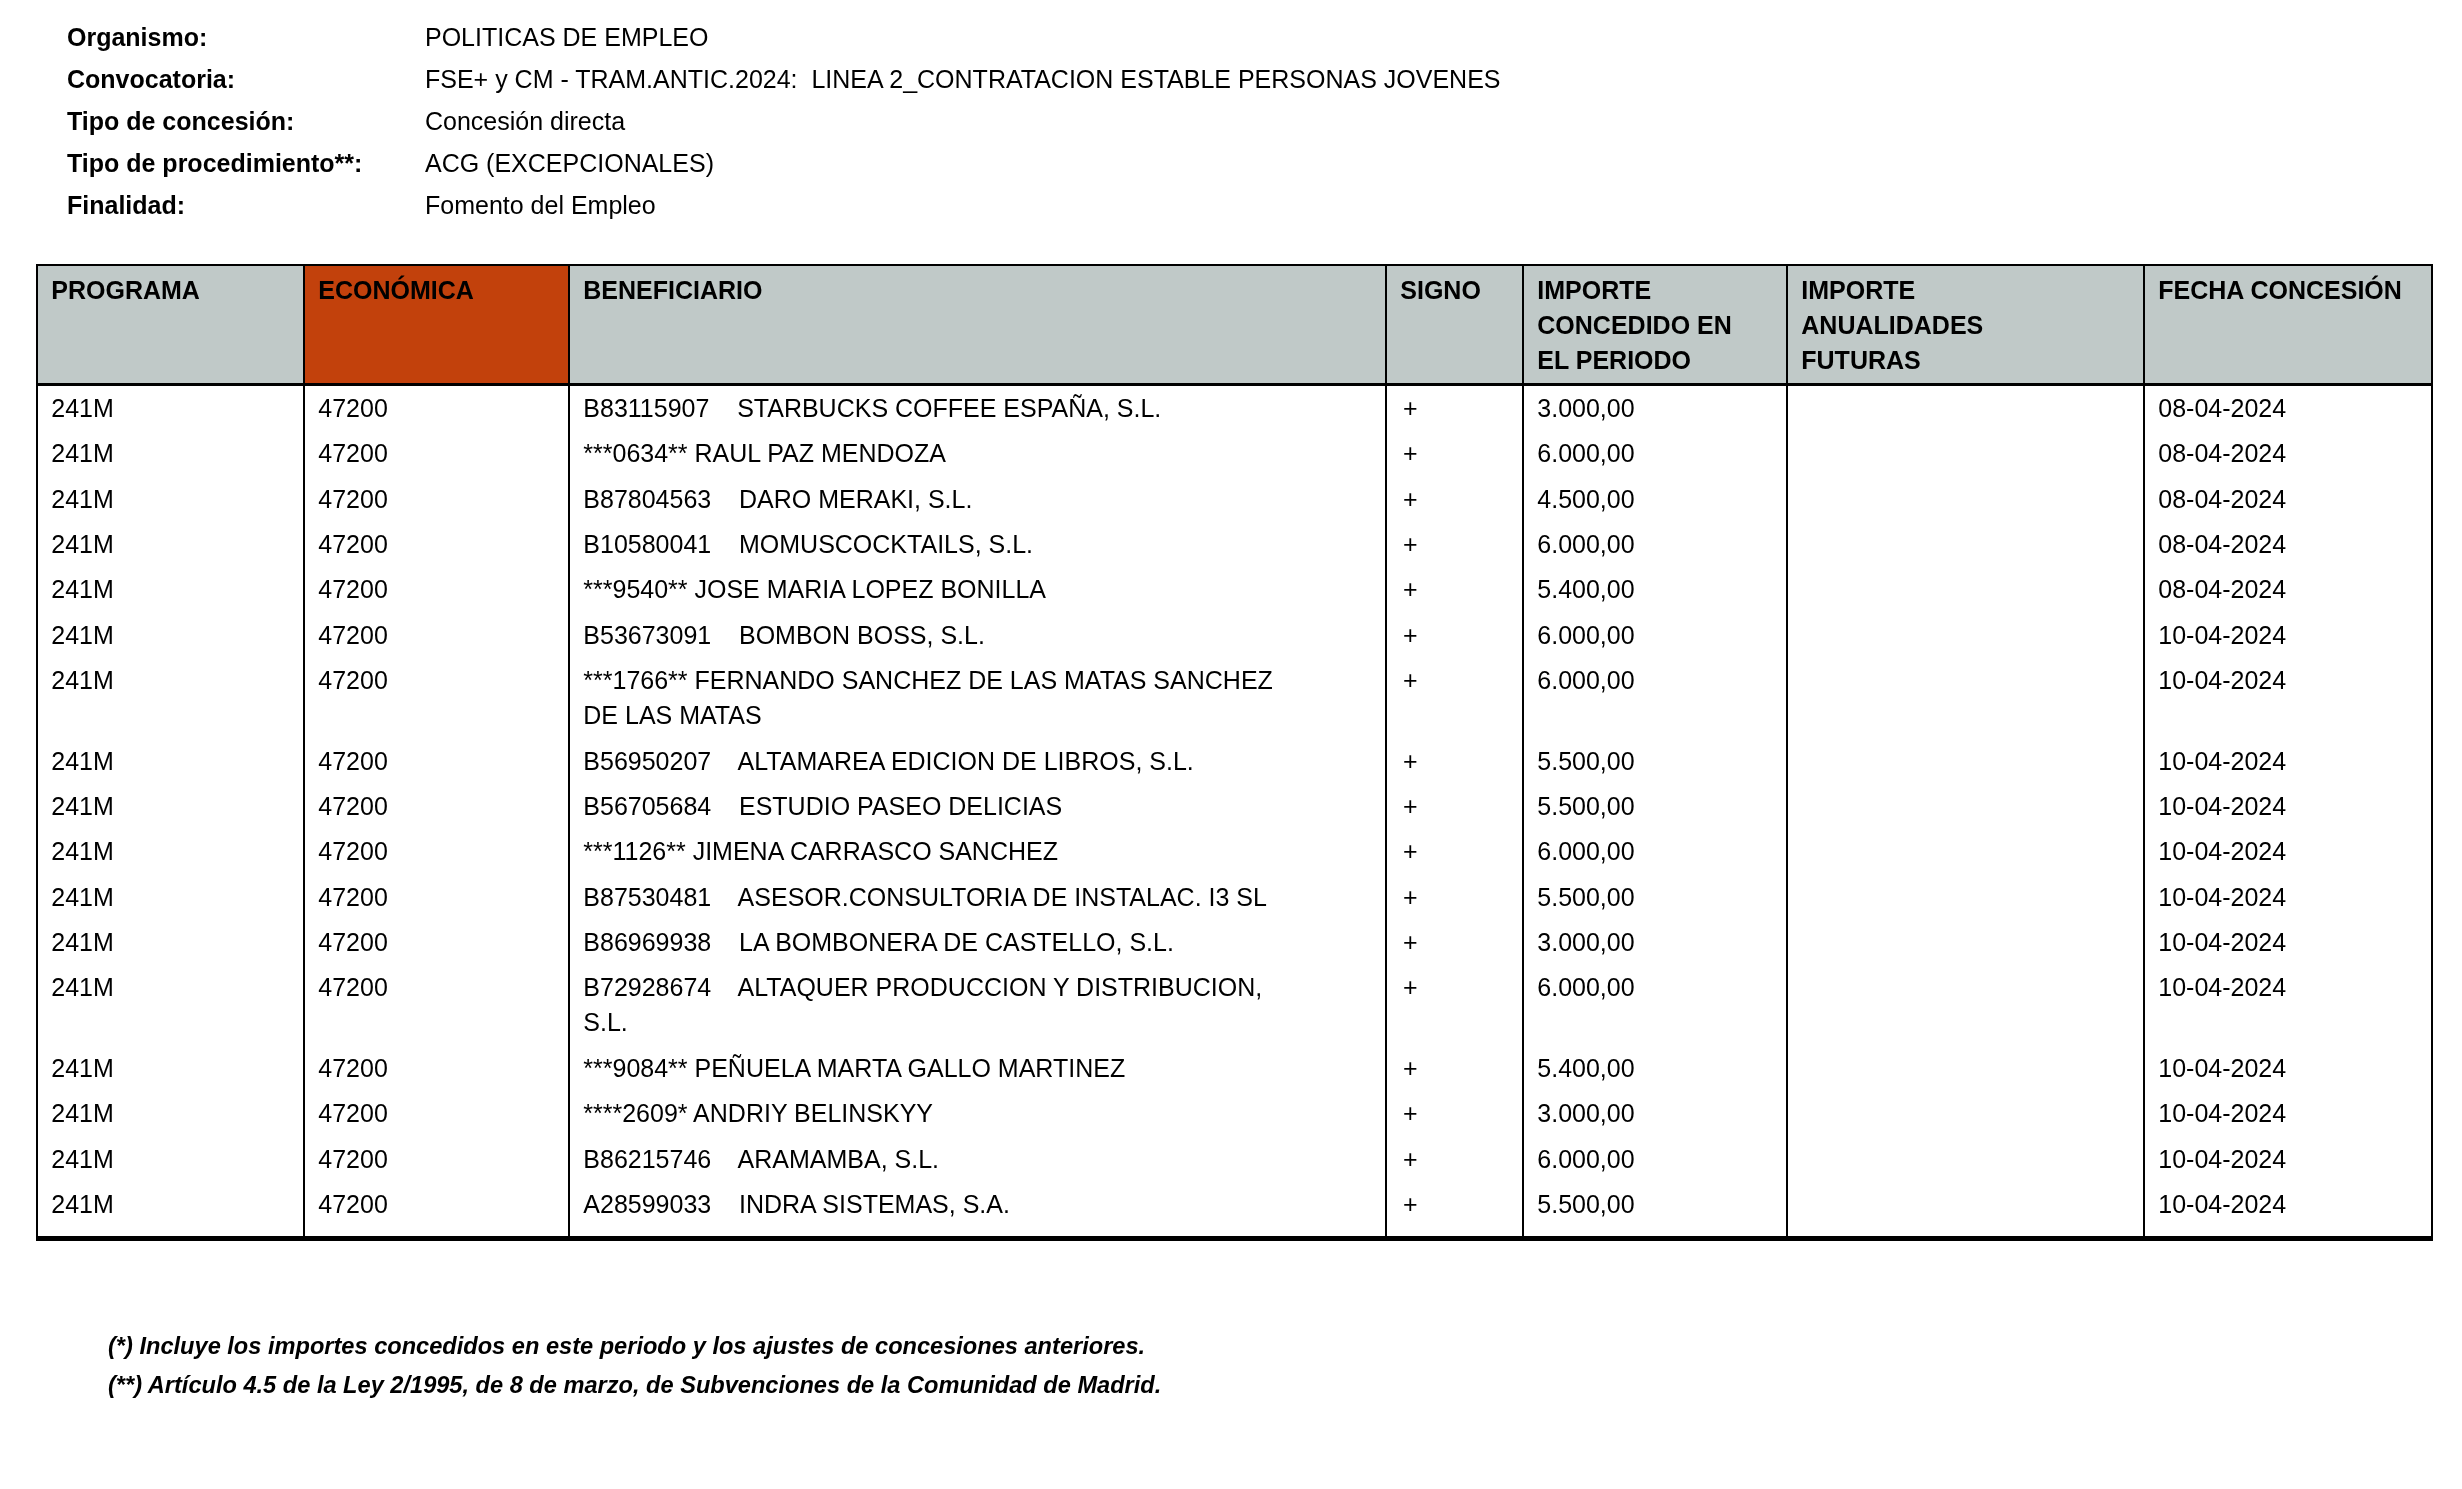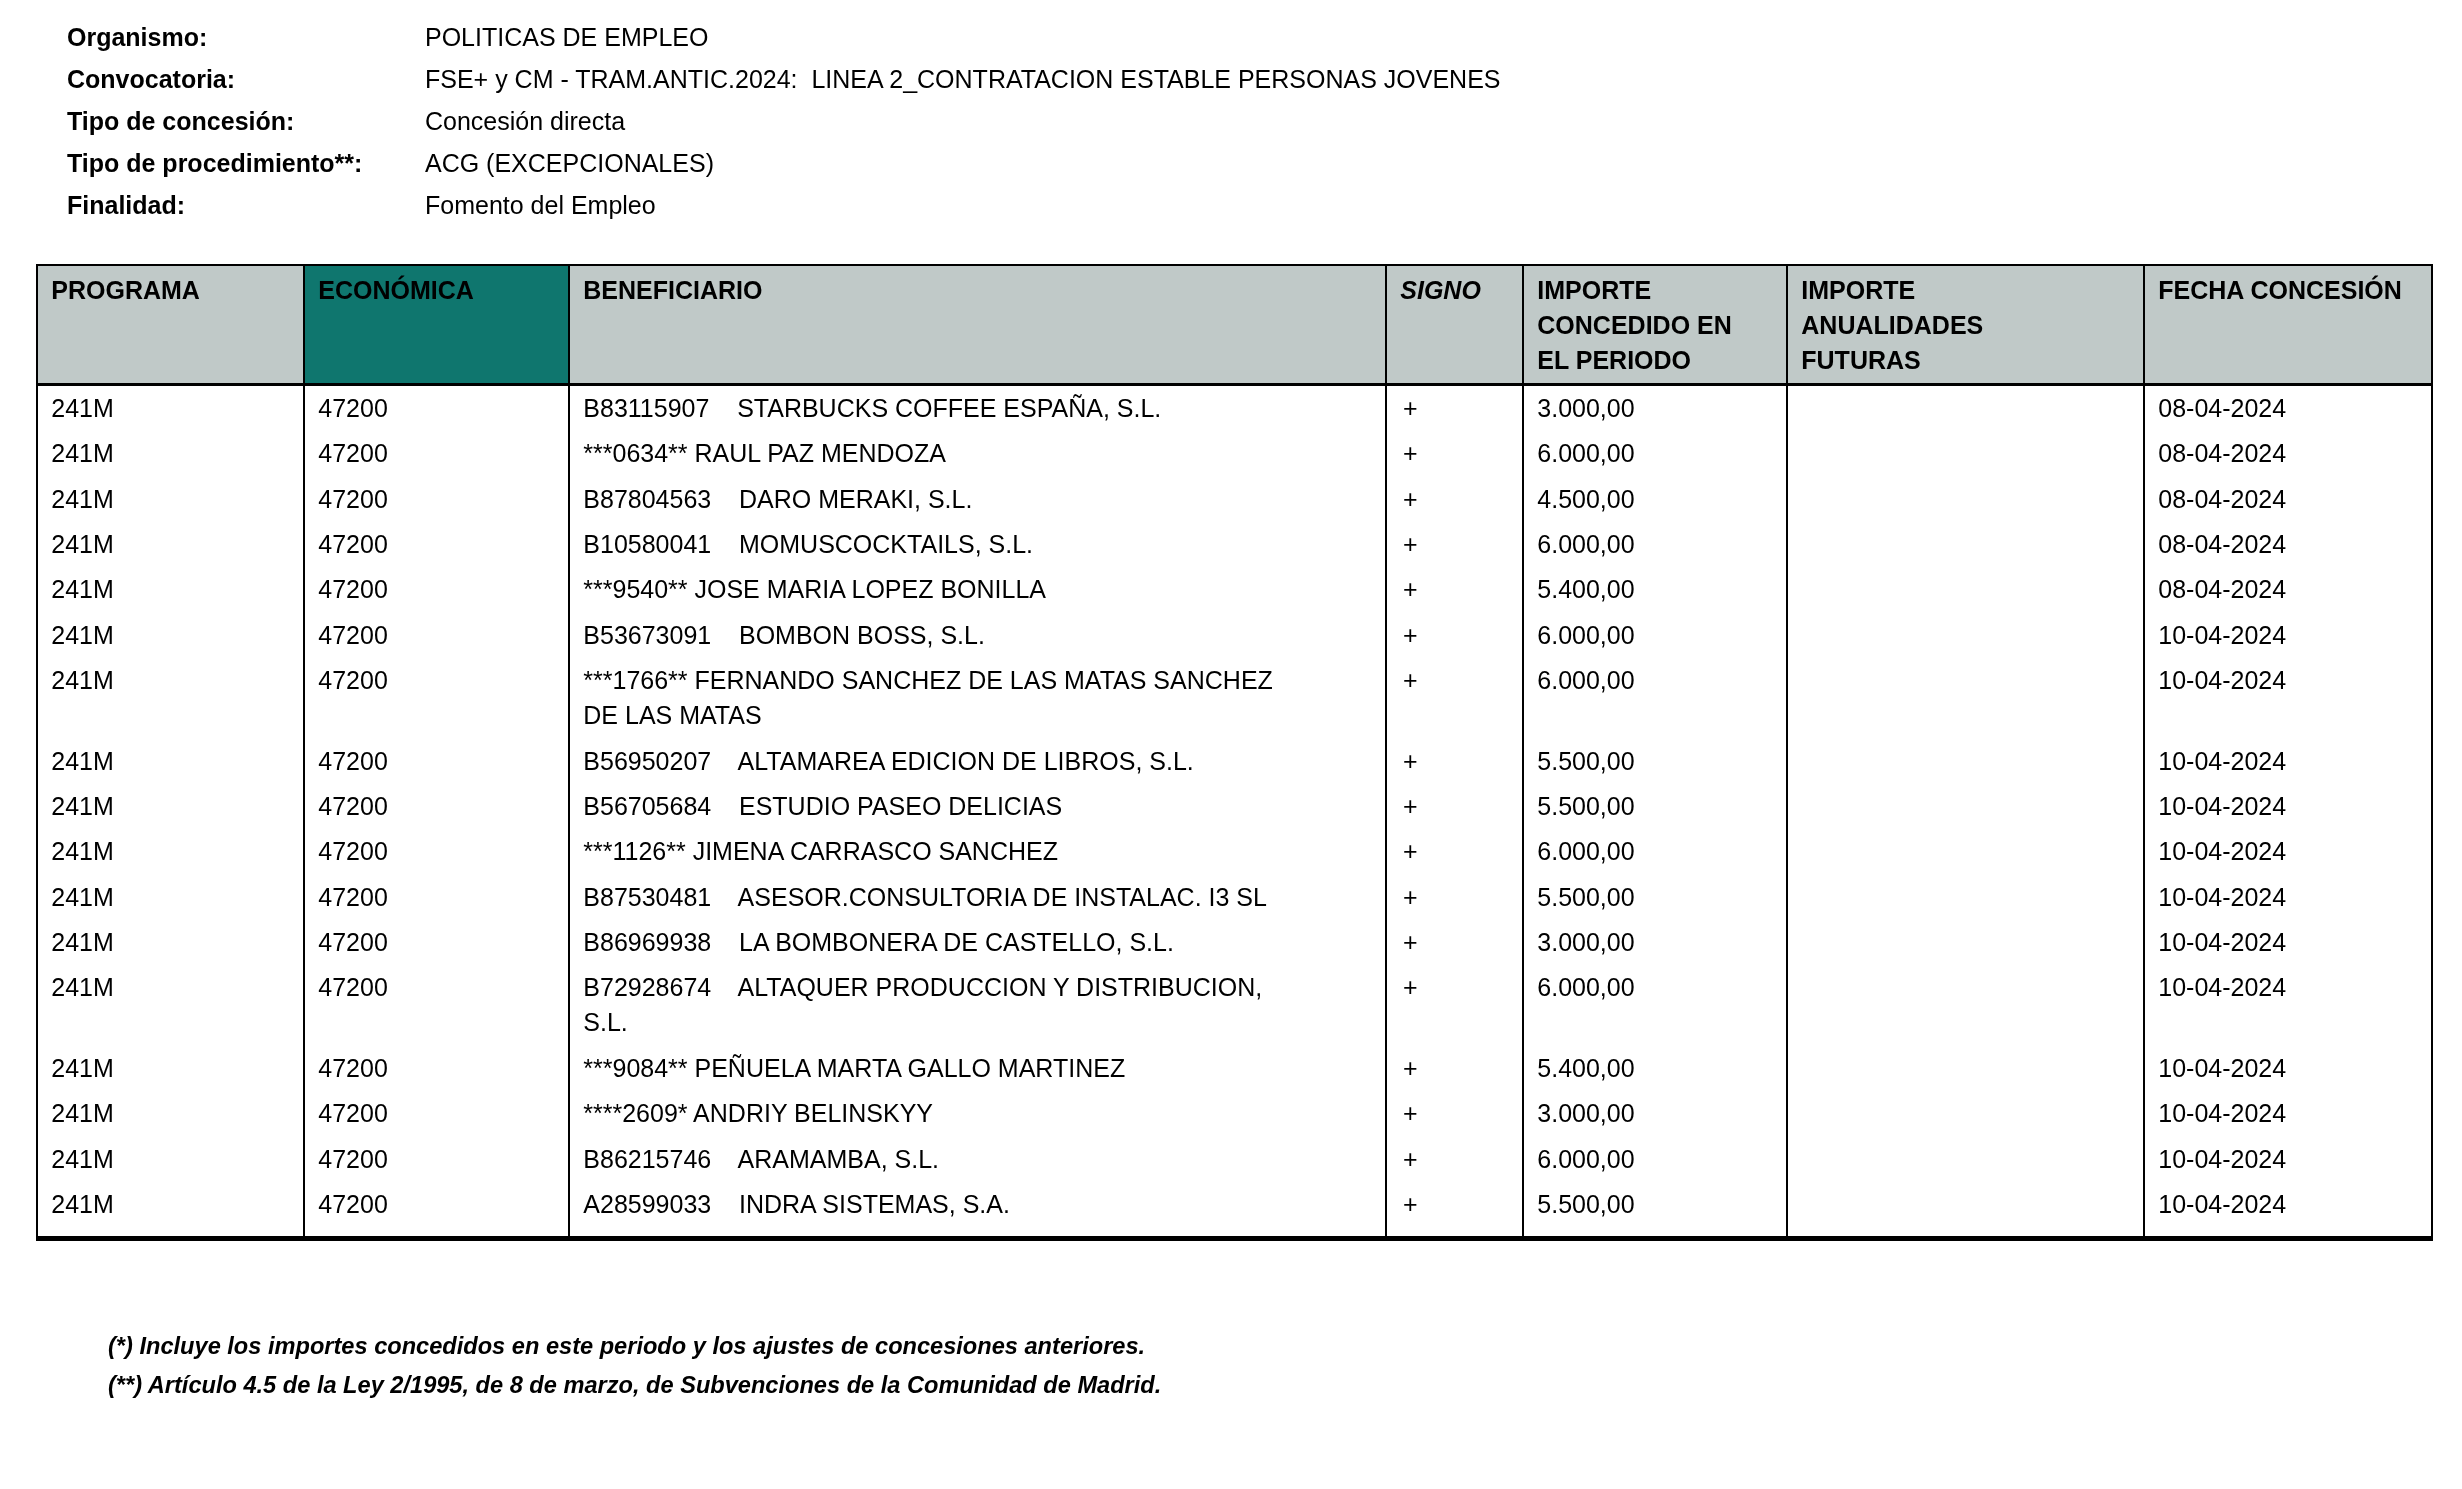--- a/index.html
+++ b/index.html
@@ -75,23 +75,23 @@
         <col style="width:265px">
         <col style="width:817px">
       <col style="width:137px">
         <col style="width:264px">
         <col style="width:357px">
         <col style="width:288px">
     </colgroup>
     <thead>
       <tr>
         <th class="h-programa" style="background: rgb(192, 201, 200);">PROGRAMA</th>
-        <th class="h-economica" style="background: #0f766e;">ECONÓMICA</th>
+        <th class="h-economica" style="background: #c2410c;">ECONÓMICA</th>
         <th class="h-beneficiario" style="background: rgb(192, 201, 200);">BENEFICIARIO</th>
-        <th class="h-signo" style="background: rgb(192, 201, 200); font-style: italic;">SIGNO</th>
+        <th class="h-signo" style="background: rgb(192, 201, 200);">SIGNO</th>
         <th class="h-importe" style="background: rgb(192, 201, 200);">IMPORTE
 CONCEDIDO EN
 EL PERIODO</th>
         <th class="h-anualidades" style="background: rgb(192, 201, 200);">IMPORTE
 ANUALIDADES
 FUTURAS</th>
         <th class="h-fecha" style="background: rgb(192, 201, 200);">FECHA CONCESIÓN</th>
       </tr>
     </thead>
     <tbody>

